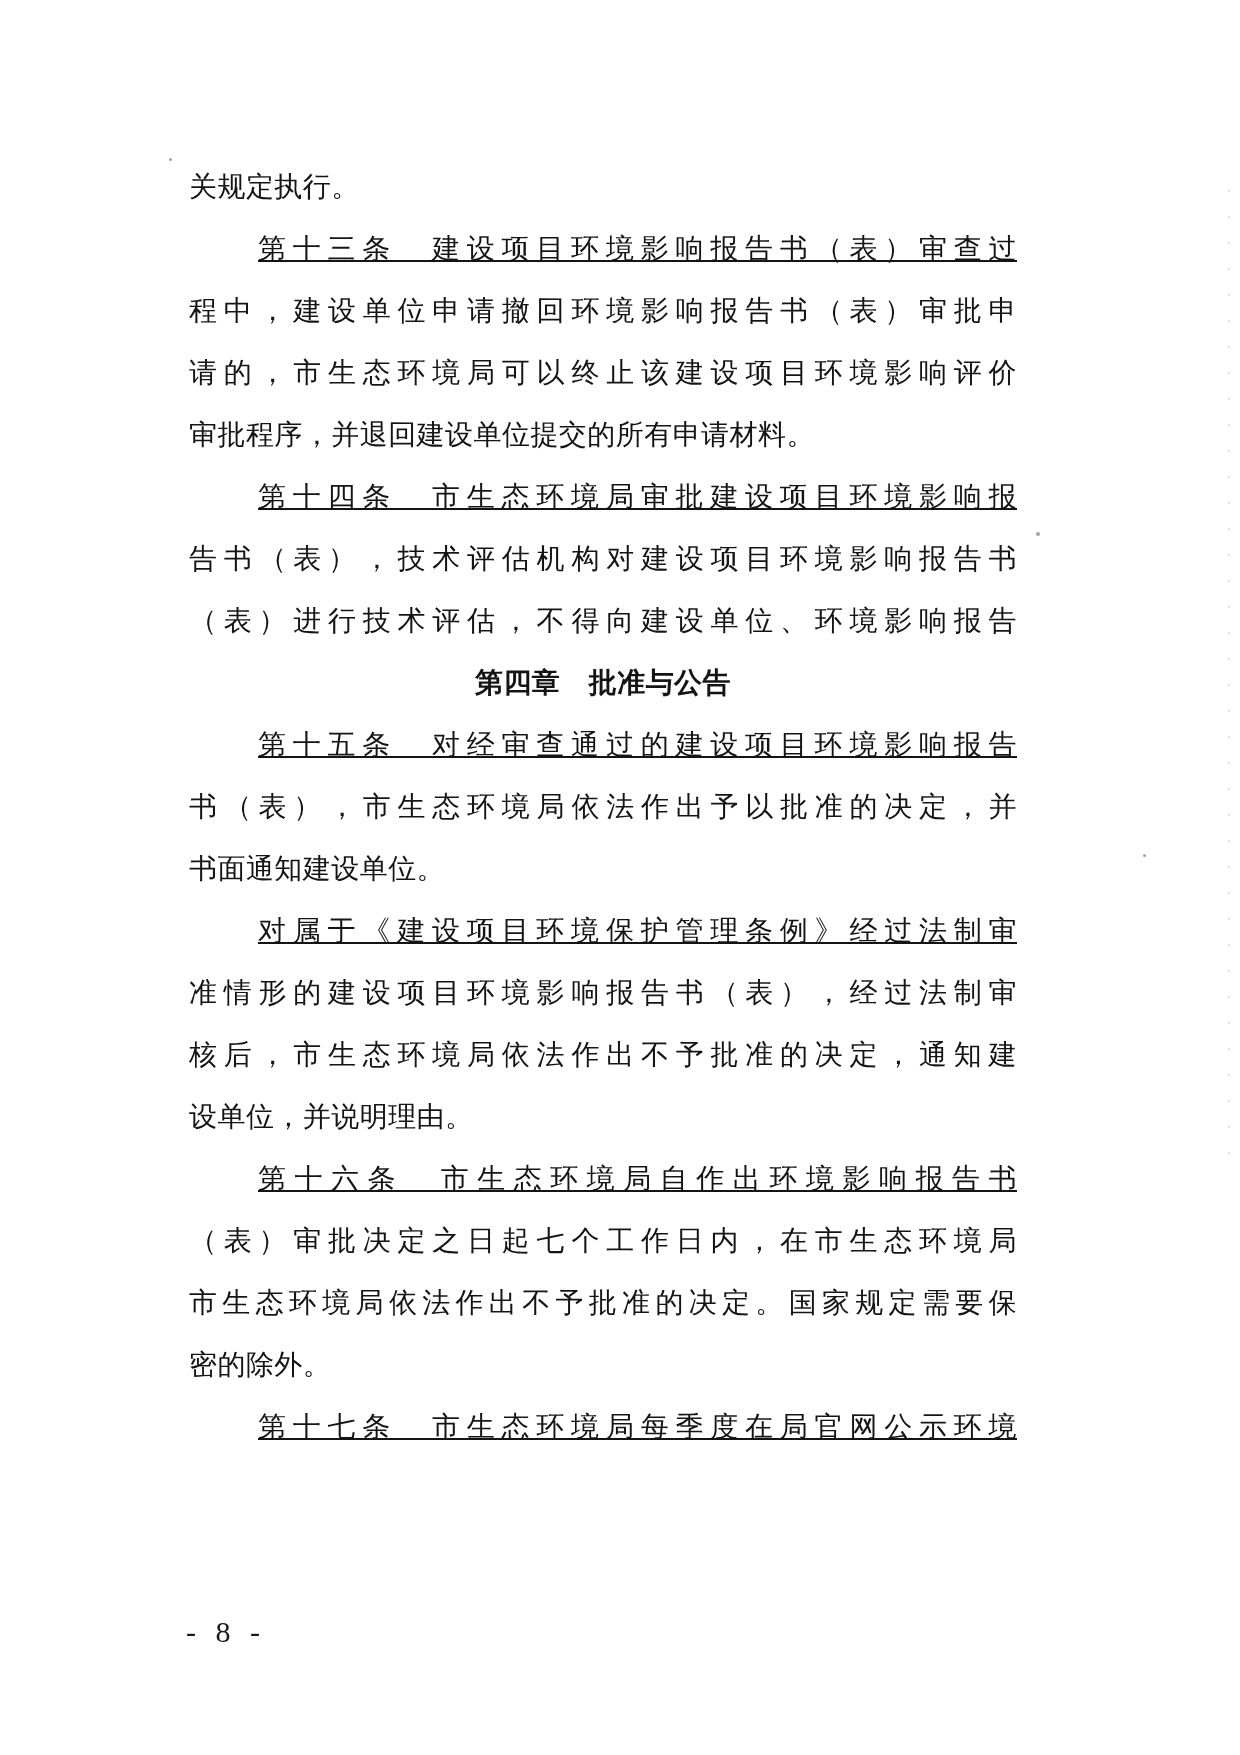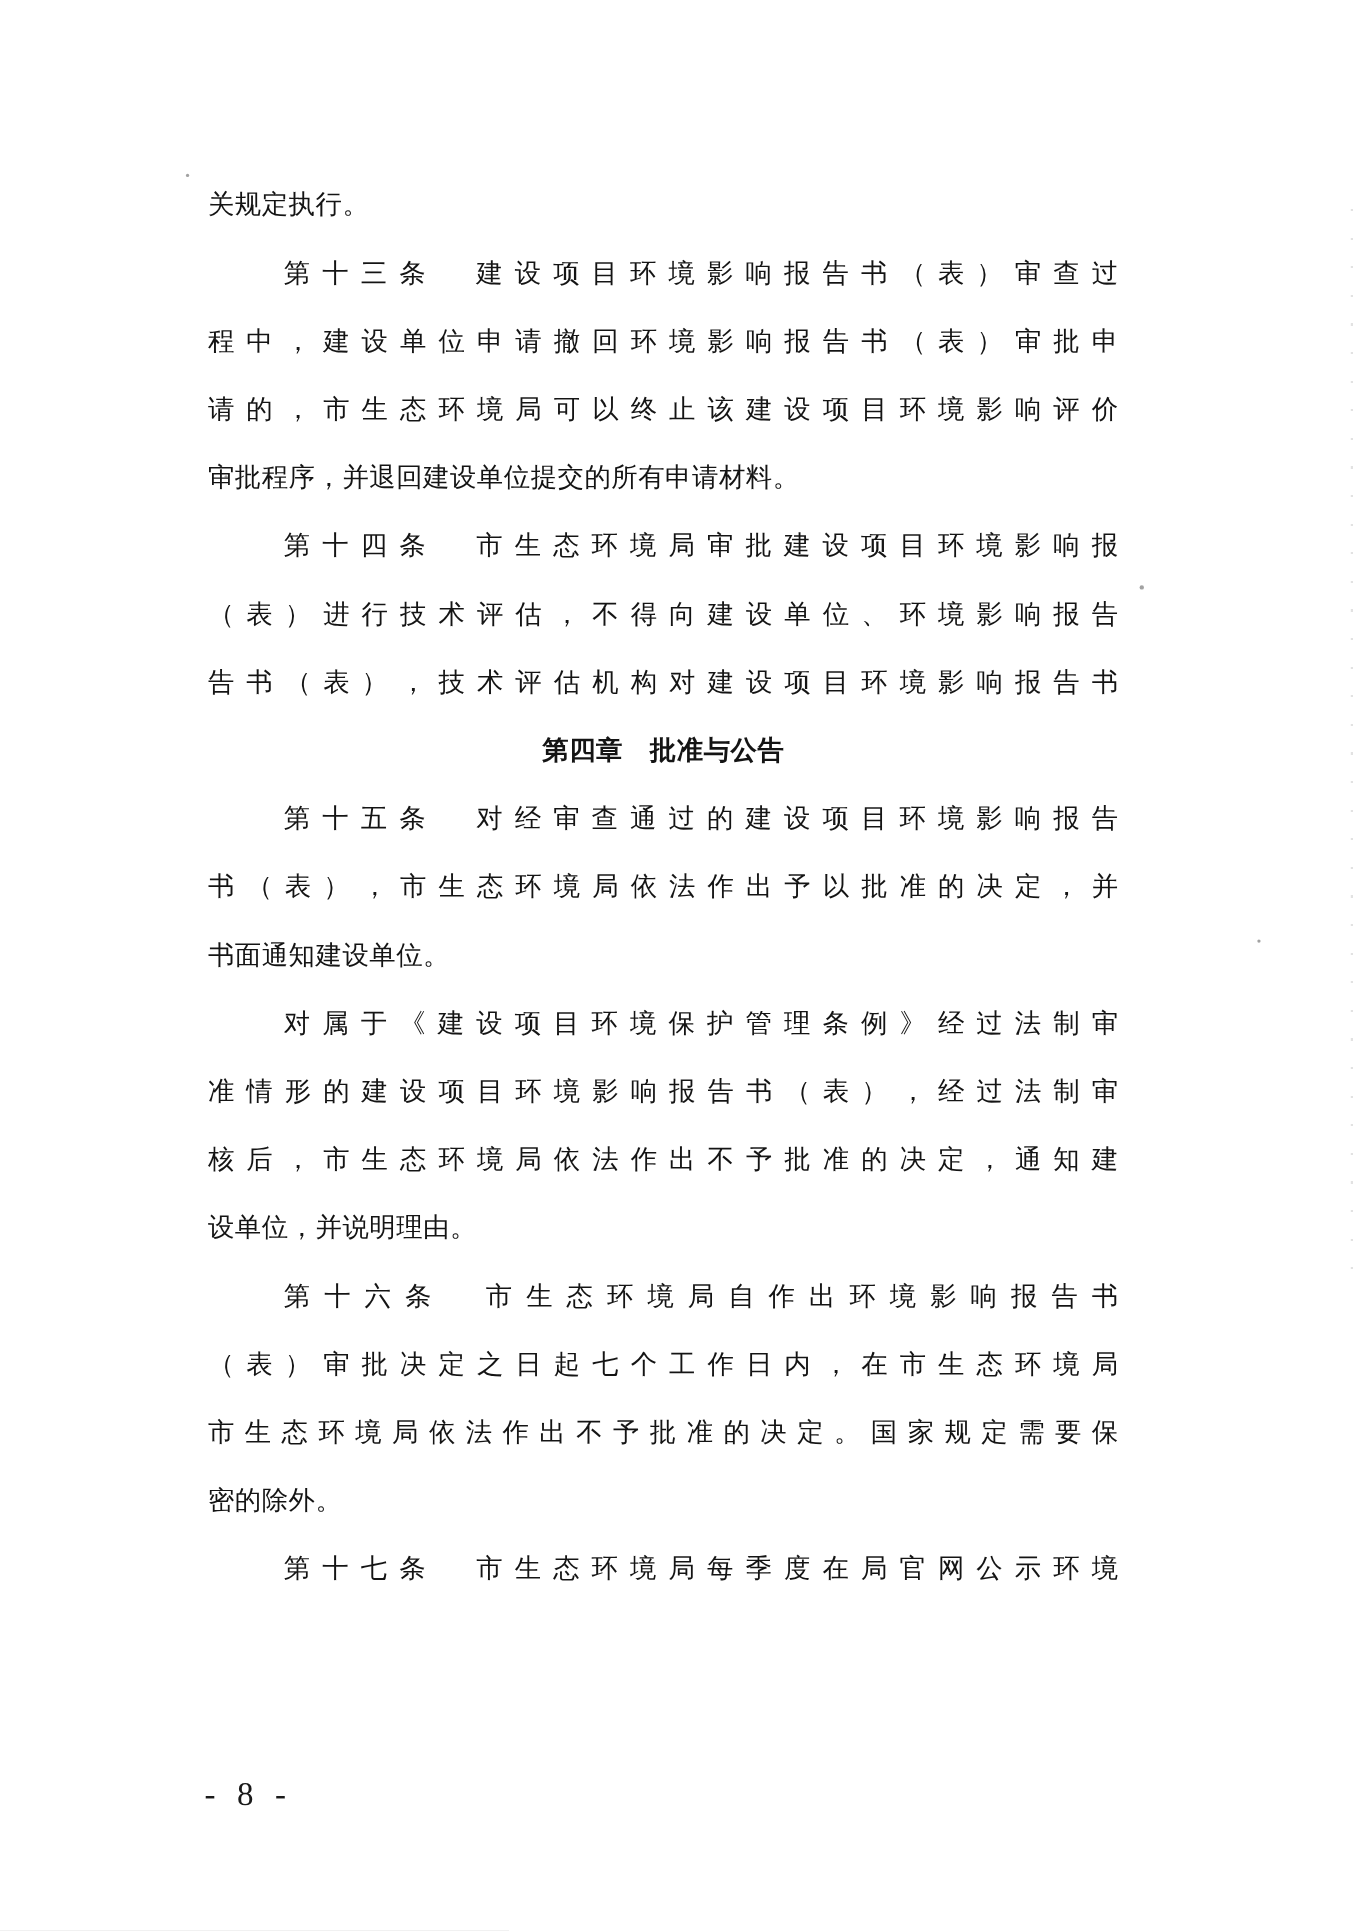--- a/index.html
+++ b/index.html
@@ -19,32 +19,33 @@
   }
   .textblock {
     position: absolute;
     left: 189px;
     top: 156px;
     width: 828px;
   }
   .line {
     height: 62px;
     line-height: 62px;
-    font-size: 24px;
+    font-size: 28px;
     letter-spacing: 0.45px;
     white-space: nowrap;
     text-align: left;
   }
   .line.full {
     white-space: normal;
     text-align: justify;
     text-align-last: justify;
   }
   .line.indent {
     text-indent: 69px;
+    text-decoration: underline;
   }
   .line.heading {
     text-align-last: center;
     white-space: normal;
     font-weight: 600;
   }
   .page-number {
     position: absolute;
     left: 186px;
     top: 1612px;
@@ -80,22 +81,22 @@
 
 <div class="page">
 
   <div class="textblock">
     <div class="line">关规定执行。</div>
     <div class="line full indent">第十三条　建设项目环境影响报告书（表）审查过</div>
     <div class="line full">程中，建设单位申请撤回环境影响报告书（表）审批申</div>
     <div class="line full">请的，市生态环境局可以终止该建设项目环境影响评价</div>
     <div class="line">审批程序，并退回建设单位提交的所有申请材料。</div>
     <div class="line full indent">第十四条　市生态环境局审批建设项目环境影响报</div>
+    <div class="line full">告书（表），技术评估机构对建设项目环境影响报告书</div>
     <div class="line full">（表）进行技术评估，不得向建设单位、环境影响报告</div>
-    <div class="line full">告书（表），技术评估机构对建设项目环境影响报告书</div>
     <div class="line heading">第四章　批准与公告</div>
     <div class="line full indent">第十五条　对经审查通过的建设项目环境影响报告</div>
     <div class="line full">书（表），市生态环境局依法作出予以批准的决定，并</div>
     <div class="line">书面通知建设单位。</div>
     <div class="line full indent">对属于《建设项目环境保护管理条例》经过法制审</div>
     <div class="line full">准情形的建设项目环境影响报告书（表），经过法制审</div>
     <div class="line full">核后，市生态环境局依法作出不予批准的决定，通知建</div>
     <div class="line">设单位，并说明理由。</div>
     <div class="line full indent">第十六条　市生态环境局自作出环境影响报告书</div>
     <div class="line full">（表）审批决定之日起七个工作日内，在市生态环境局</div>

